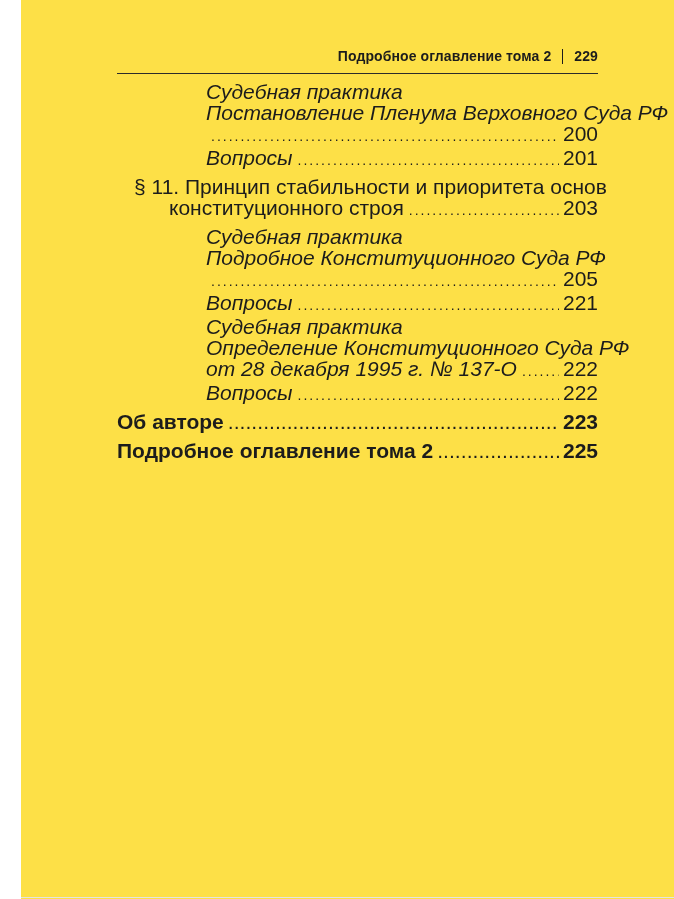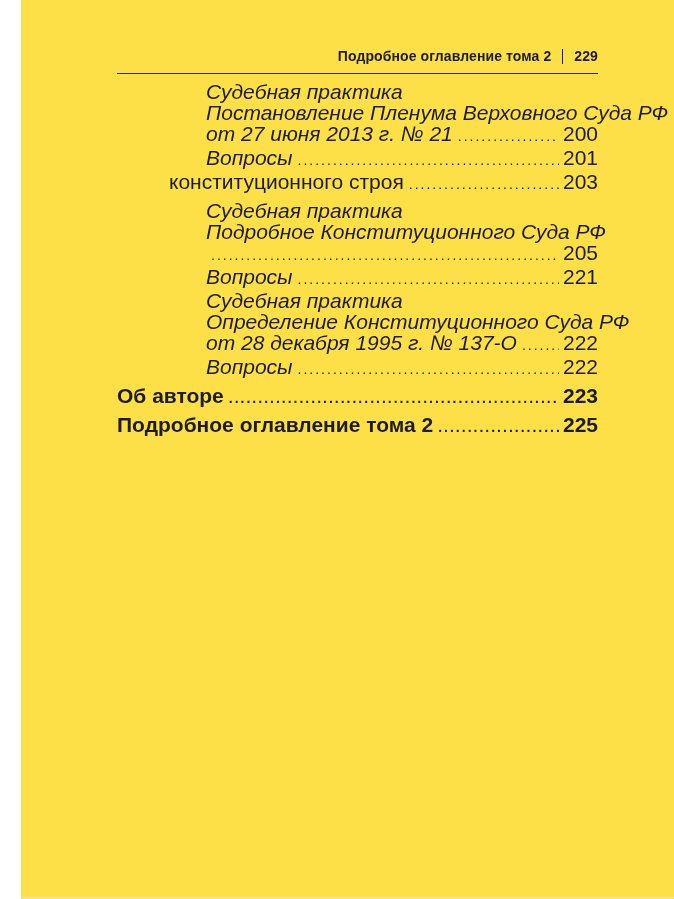--- a/index.html
+++ b/index.html
@@ -117,28 +117,30 @@
   <div class="header-rule"></div>
 
   <main class="toc" id="toc-list">
       <div class="toc-row indent-sub style-italic">
         <span class="toc-text">Судебная практика</span>
       </div>
       <div class="toc-row indent-sub style-italic">
         <span class="toc-text">Постановление Пленума Верховного Суда РФ</span>
       </div>
       <div class="toc-row indent-sub style-italic">
-        <span class="toc-text">от 27 июня 2013 г. № 21</span>
         <span class="toc-dots"></span>
         <span class="toc-page">200</span>
       </div>
       <div class="toc-row indent-sub style-italic">
         <span class="toc-text">Вопросы</span>
         <span class="toc-dots"></span>
         <span class="toc-page">201</span>
+      </div>
+      <div class="toc-row indent-section style-regular gap-before">
+        <span class="toc-text">§ 11. Принцип стабильности и приоритета основ</span>
       </div>
       <div class="toc-row indent-section-cont style-regular">
         <span class="toc-text">конституционного строя</span>
         <span class="toc-dots"></span>
         <span class="toc-page">203</span>
       </div>
       <div class="toc-row indent-sub style-italic gap-before">
         <span class="toc-text">Судебная практика</span>
       </div>
       <div class="toc-row indent-sub style-italic">

